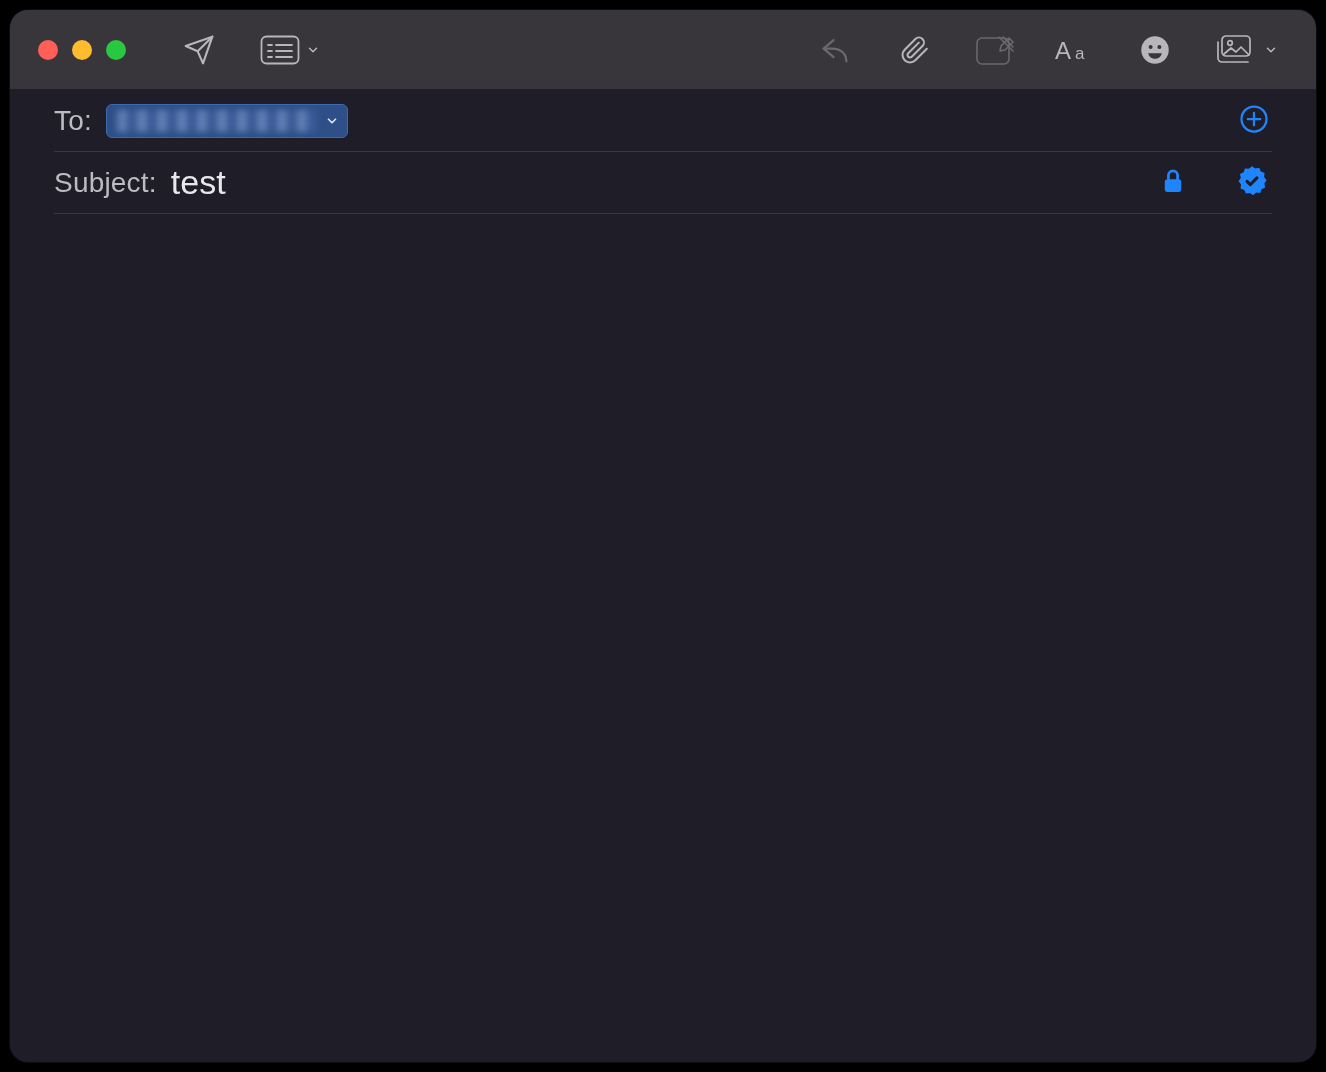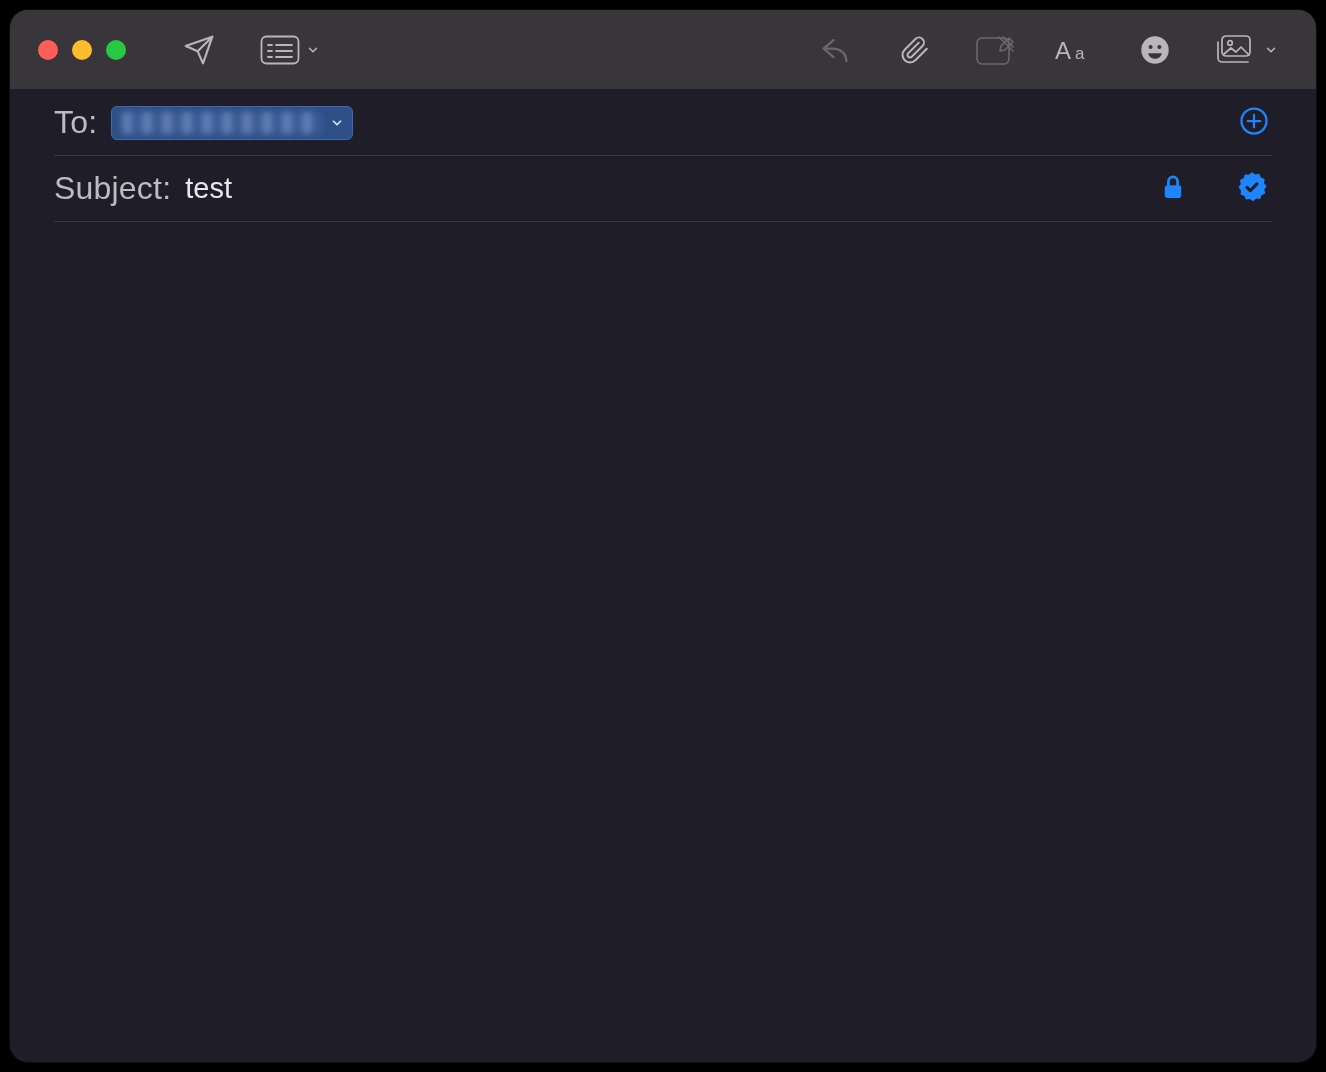--- a/index.html
+++ b/index.html
@@ -43,21 +43,21 @@
 
   
   .fields { padding: 0 44px; }
   .row {
     display: flex; align-items: center;
     min-height: 62px;
     border-bottom: 1px solid #3a3741;
     gap: 14px;
   }
   .row .label {
-    color: #bdbac2; font-size: 32px; letter-spacing: 0.2px;
+    color: #bdbac2; font-size: 28px; letter-spacing: 0.2px;
     padding: 14px 0;
   }
   .row .grow { flex: 1; }
   .recipient-chip {
     display: inline-flex; align-items: center;
     background: #2e4f87;
     border: 1px solid #3f68b0;
     border-radius: 6px;
     height: 34px;
     padding: 0 8px 0 10px;
@@ -70,21 +70,21 @@
     filter: blur(3px);
     border-radius: 3px;
   }
   .recipient-chip .chev-down { color: #d7e3f8; }
   .add-contact {
     color: #1f85ff;
     display: flex; align-items: center; justify-content: center;
     width: 36px; height: 36px; cursor: pointer;
   }
   .subject-value {
-    color: #e9e7ed; font-size: 29px;
+    color: #e9e7ed; font-size: 34px;
   }
   .enc-icon { color: #1f85ff; display:flex; align-items:center; justify-content:center; width:34px; height:34px; }
   .sign-icon { color: #1f85ff; display:flex; align-items:center; justify-content:center; width:40px; height:40px; margin-left:28px; cursor:pointer; }
 
   
   .body-area {
     flex: 1;
     outline: none;
     color: #e9e7ed;
     font-size: 22px;

